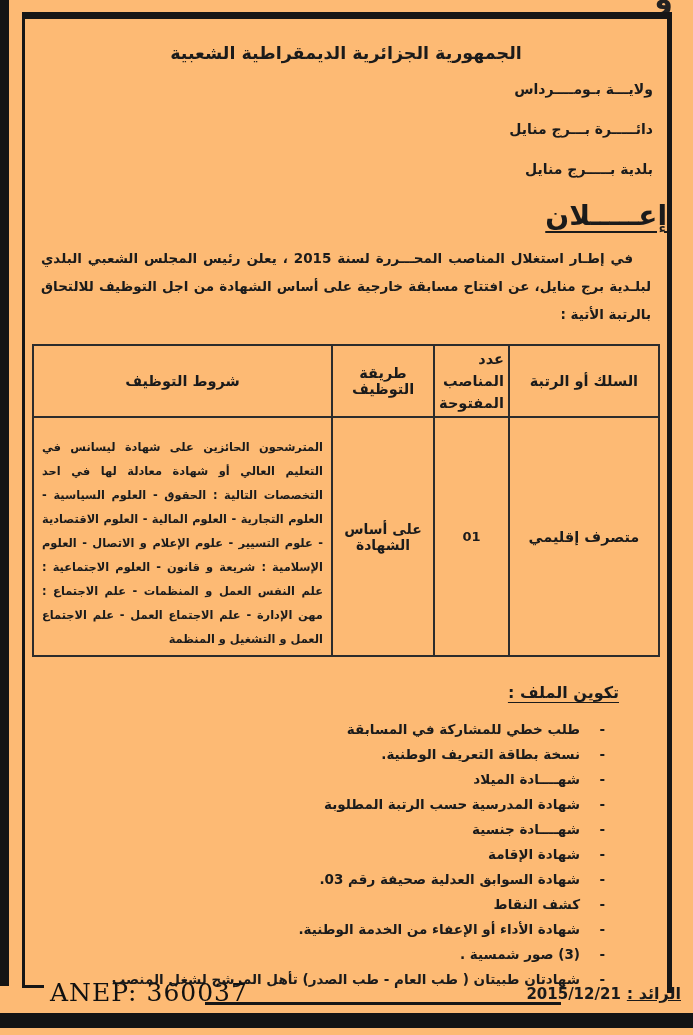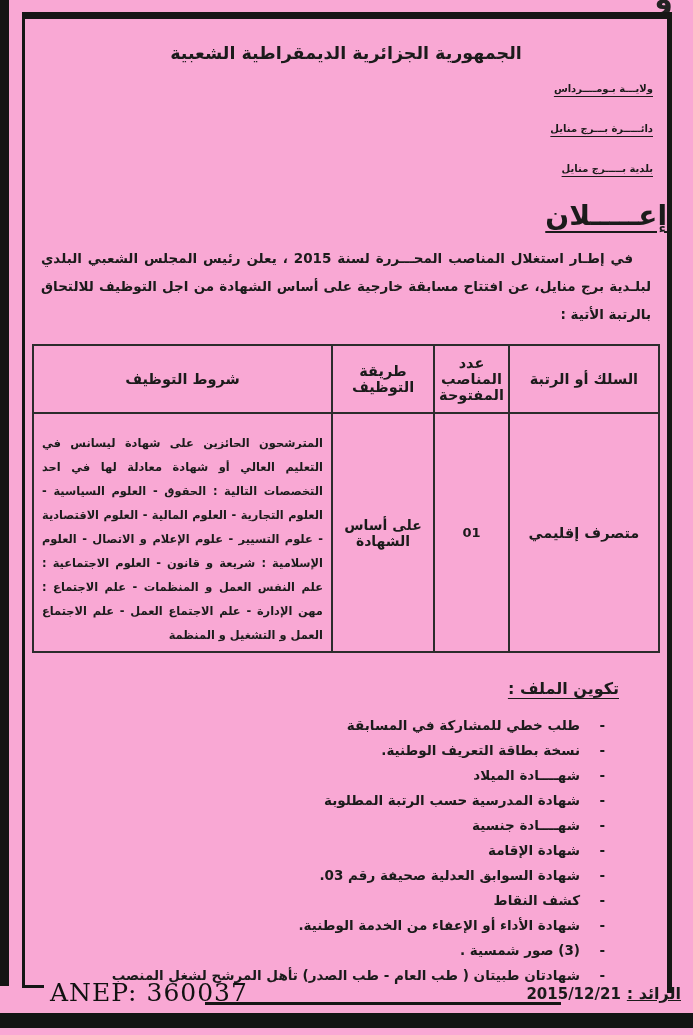--- a/index.html
+++ b/index.html
@@ -1,46 +1,46 @@
 <!DOCTYPE html>
 <html lang="ar"><head>
 <meta charset="utf-8">
 <style>
   html,body{margin:0;padding:0;background:#e8e8e4;}
   .page{
     position:relative;width:693px;height:1035px;margin:0 auto;
-    background:#f9a8d4;overflow:hidden;color:#1b1b1b;
+    background:#fdba74;overflow:hidden;color:#1b1b1b;
     font-family:"DejaVu Sans",sans-serif;
   }
   
   .edge-left{position:absolute;left:0;top:0;width:9px;height:986px;background:#141414;}
   .edge-bottom{position:absolute;left:0;top:1013px;width:693px;height:15px;background:#141414;}
   .torn-glyph{position:absolute;right:20px;top:-19px;font-size:30px;font-weight:bold;color:#222;}
   .frame{
     position:absolute;left:22px;top:12px;width:650px;height:976px;box-sizing:border-box;
     border-top:7px solid #161616;border-left:3px solid #161616;border-right:5px solid #161616;
     overflow:hidden;direction:rtl;
   }
   .corner-foot-left{position:absolute;left:22px;top:985px;width:22px;height:3px;background:#161616;}
   .mid-rule{position:absolute;left:205px;top:1002px;width:356px;height:3px;background:#161616;}
   .corner-hook-right{position:absolute;left:667px;top:966px;width:5px;height:27px;background:#161616;}
 
   
   .republic{margin:24px 10px 0;text-align:center;font-size:17.5px;font-weight:bold;}
   .org-lines{margin:16px 14px 0 0;text-align:right;}
-  .org-line{display:block;font-size:10px;font-weight:bold;text-decoration:underline;
+  .org-line{display:block;font-size:14px;font-weight:bold;
     text-underline-offset:4px;line-height:20px;margin-bottom:20px;}
   .doc-title{margin:8px 0 0;font-size:28px;font-weight:bold;
     text-decoration:underline;text-underline-offset:6px;letter-spacing:1px;}
   .intro{margin:12px 16px 16px;font-size:13.5px;font-weight:600;line-height:28px;
     text-align:justify;text-indent:18px;}
   table.vac{width:calc(100% - 14px);margin:10px auto 0;border-collapse:collapse;direction:rtl;}
   table.vac th,table.vac td{border:2px solid #2c2c2c;vertical-align:middle;}
   table.vac th{font-size:14.5px;font-weight:bold;height:62px;padding:2px 4px;}
-  th.h-pos{font-size:11.5px;line-height:16px;padding:2px 6px;}
+  th.h-pos{font-size:11.5px;line-height:22px;padding:2px 6px;text-align:right;}
   col.c-rank{width:24.5%;}col.c-pos{width:10%;}col.c-meth{width:16.5%;}col.c-cond{width:49%;}
   td.b-rank{font-size:14.5px;font-weight:bold;text-align:center;}
   td.b-pos{font-size:13px;font-weight:bold;text-align:center;}
   td.b-meth{font-size:14px;font-weight:bold;text-align:center;}
   td.b-cond{font-size:11.4px;font-weight:600;line-height:24px;padding:17px 8px 4px;
     text-align:justify;height:138px;}
   .file-heading{margin:26px 48px 15px 0;font-size:16px;font-weight:bold;text-align:right;
     text-decoration:underline;text-underline-offset:4px;}
   .checklist{margin:8px 62px 0 0;}
   .li{display:flex;gap:15px;font-size:13.5px;font-weight:600;line-height:25px;}

